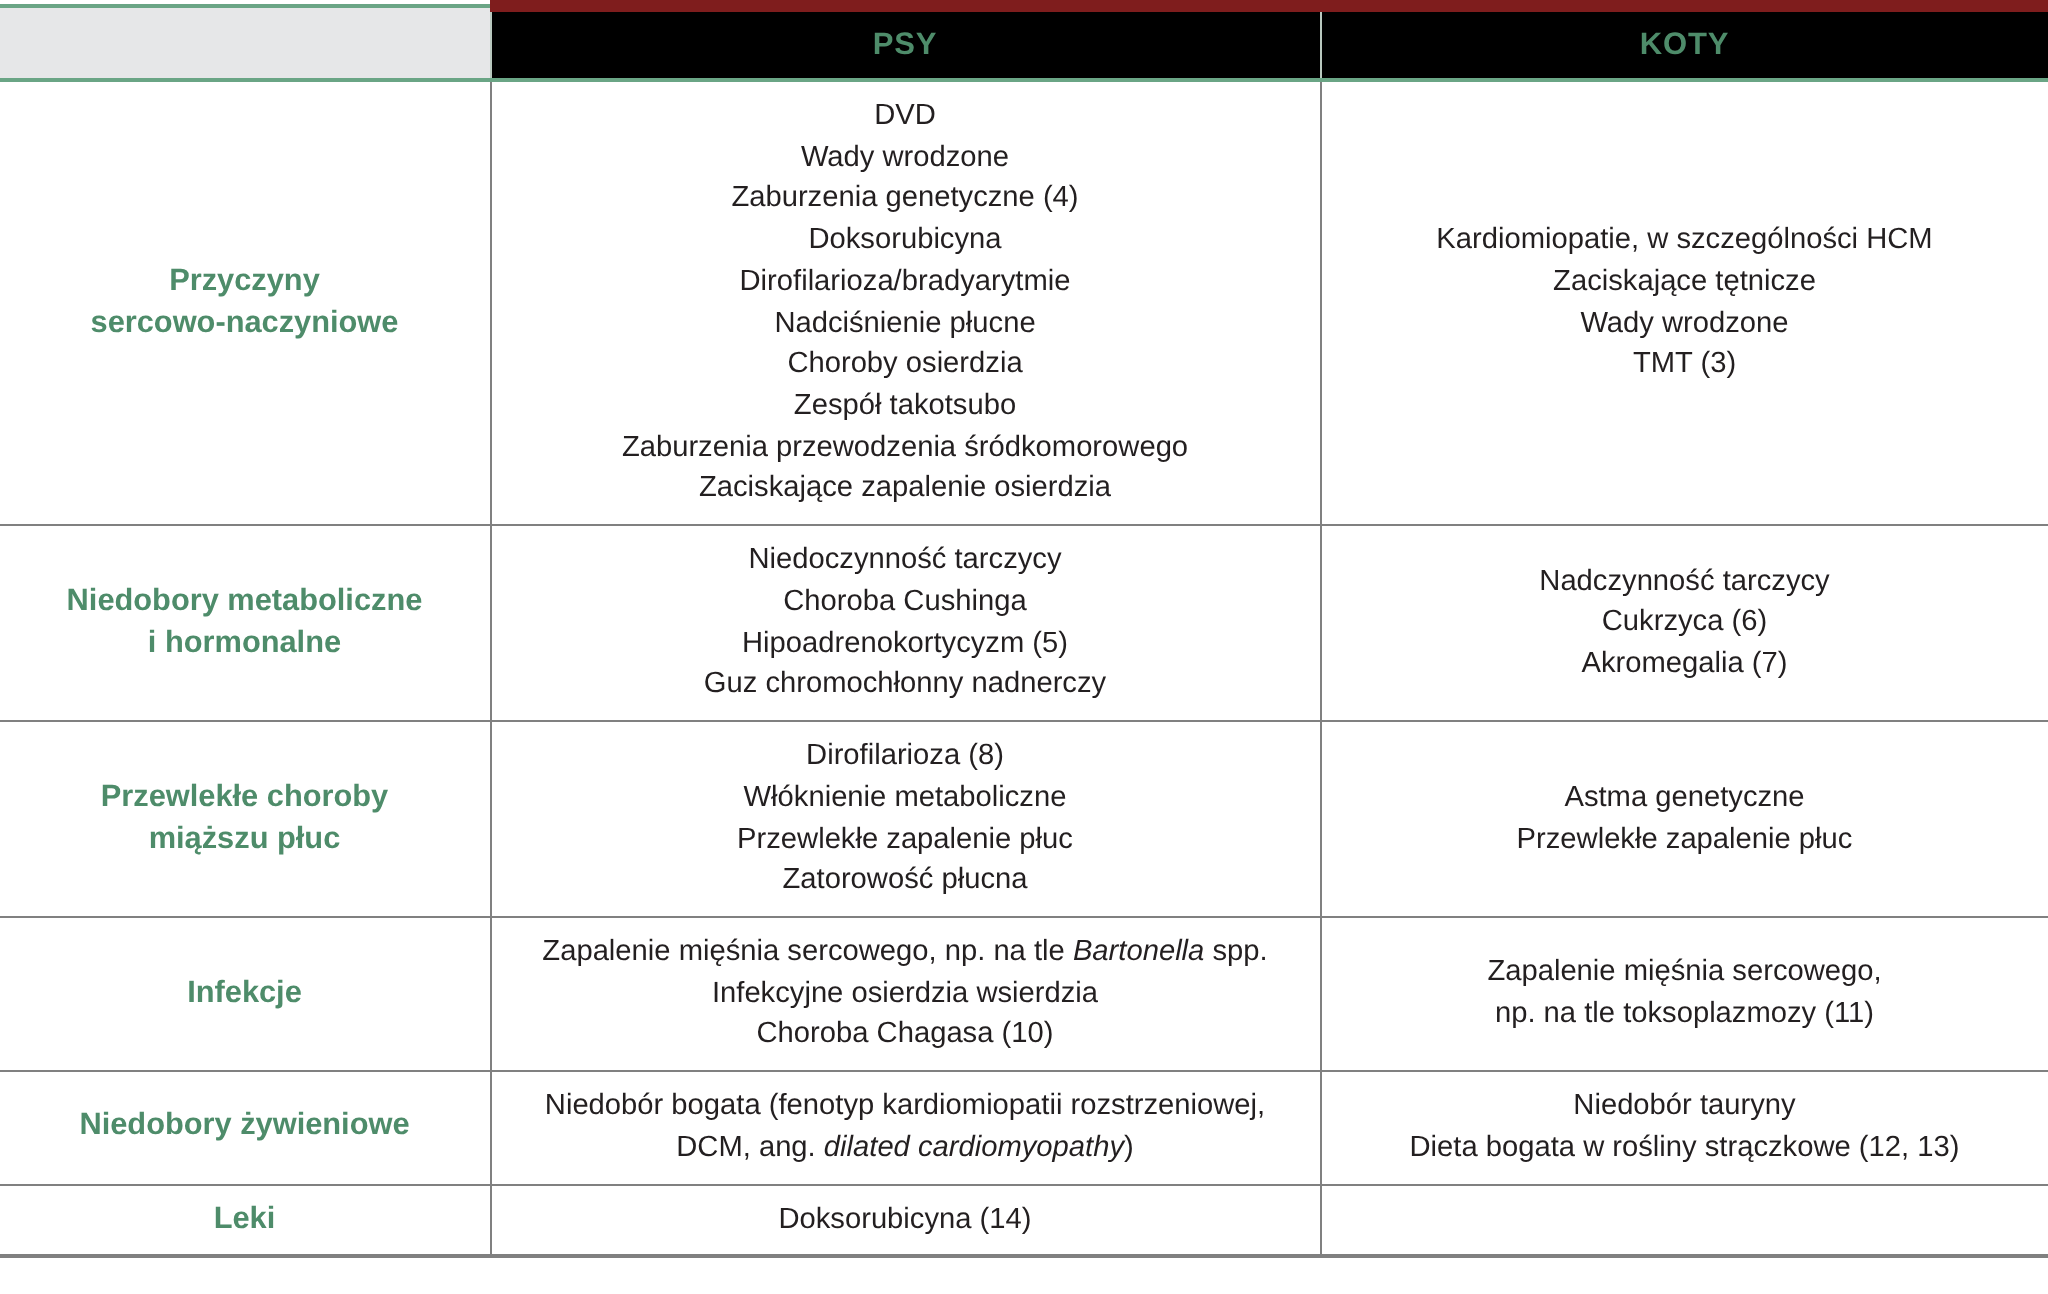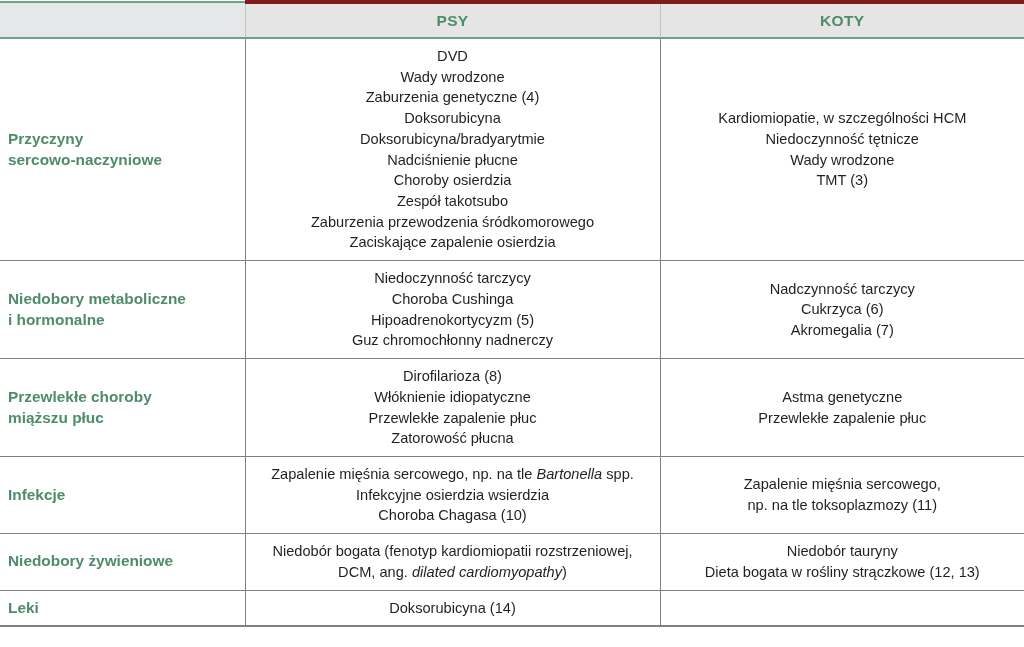--- a/index.html
+++ b/index.html
@@ -23,30 +23,30 @@
     width: 1024px;
     border-collapse: collapse;
     table-layout: fixed;
   }
   table.dcm-table col.c-cat { width: 245px; }
   table.dcm-table col.c-dogs { width: 415px; }
   table.dcm-table col.c-cats { width: 364px; }
 
   
   thead th {
-    background: #e5e5e5;
+    background: #000000;
     color: #4e8c6a;
     font-weight: bold;
     font-size: 15.5px;
     letter-spacing: 0.4px;
     text-align: center;
     vertical-align: middle;
     height: 33px;
     padding: 0;
-    border-top: 4px solid #7f1d1d;
+    border-top: 6px solid #7f1d1d;
     border-bottom: 2px solid #6aa585;
   }
   thead th.blank-head {
     border-top: 2px solid #6aa585;
     border-bottom: 2px solid #6aa585;
     border-right: 1px solid #b9c9bf;
     background: #e6e7e8;
   }
   thead th.head-dogs {
     border-right: 1px solid #b9c9bf;
@@ -63,21 +63,21 @@
     line-height: 1.42;
     color: #231f20;
     text-align: center;
     margin-top: 33px;
   }
   tbody td.cat-cell {
     color: #4e8c6a;
     font-weight: bold;
     font-size: 15.4px;
     line-height: 1.35;
-    text-align: left;
+    text-align: center;
     border-right: 1px solid #808080;
   }
   tbody td.cats-cell {
     border-right: none;
   }
   tbody tr:last-child td {
     border-bottom: 2px solid #808080;
   }
   .ital { font-style: italic; }
   .cell-lines > div { white-space: nowrap; }
@@ -106,32 +106,32 @@
               <div>Przyczyny</div>
               <div>sercowo-naczyniowe</div>
             </div>
           </td>
           <td>
             <div class="cell-lines">
               <div>DVD</div>
               <div>Wady wrodzone</div>
               <div>Zaburzenia genetyczne (4)</div>
               <div>Doksorubicyna</div>
-              <div>Doksorubicyna/bradyarytmie</div>
+              <div>Dirofilarioza/bradyarytmie</div>
               <div>Nadciśnienie płucne</div>
               <div>Choroby osierdzia</div>
               <div>Zespół takotsubo</div>
               <div>Zaburzenia przewodzenia śródkomorowego</div>
               <div>Zaciskające zapalenie osierdzia</div>
             </div>
           </td>
           <td class="cats-cell">
             <div class="cell-lines">
               <div>Kardiomiopatie, w szczególności HCM</div>
-              <div>Niedoczynność tętnicze</div>
+              <div>Zaciskające tętnicze</div>
               <div>Wady wrodzone</div>
               <div>TMT (3)</div>
             </div>
           </td>
         </tr>
         <tr>
           <td class="cat-cell">
             <div class="cell-lines">
               <div>Niedobory metaboliczne</div>
               <div>i hormonalne</div>
@@ -156,21 +156,21 @@
         <tr>
           <td class="cat-cell">
             <div class="cell-lines">
               <div>Przewlekłe choroby</div>
               <div>miąższu płuc</div>
             </div>
           </td>
           <td>
             <div class="cell-lines">
               <div>Dirofilarioza (8)</div>
-              <div>Włóknienie idiopatyczne</div>
+              <div>Włóknienie metaboliczne</div>
               <div>Przewlekłe zapalenie płuc</div>
               <div>Zatorowość płucna</div>
             </div>
           </td>
           <td class="cats-cell">
             <div class="cell-lines">
               <div>Astma genetyczne</div>
               <div>Przewlekłe zapalenie płuc</div>
             </div>
           </td>

